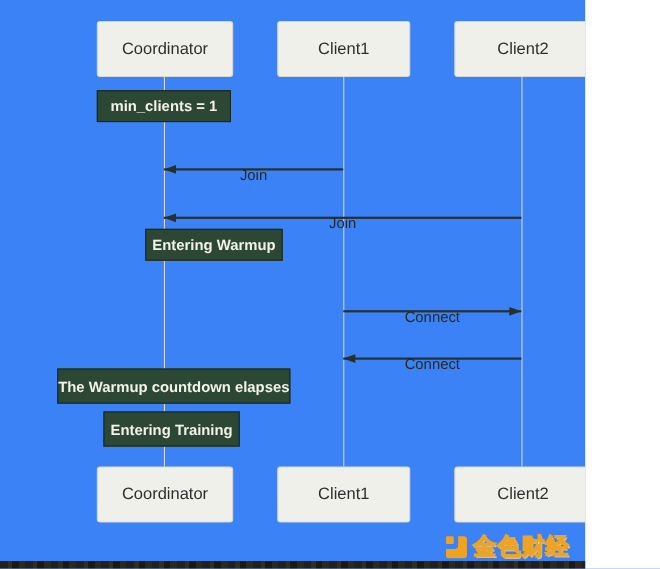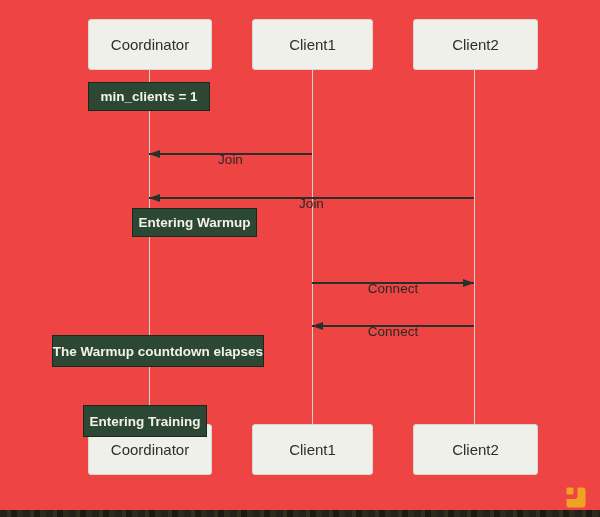--- a/index.html
+++ b/index.html
@@ -1,19 +1,19 @@
 <!DOCTYPE html>
 <html><head>
 <meta charset="utf-8">
 <style>
   html,body{margin:0;padding:0;}
   #canvas{
     position:relative;
-    width:600px;height:517px;
-    background:#ef4444;
+    width:532px;height:517px;
+    background:#3b82f6;
     overflow:hidden;
     font-family:"Liberation Sans","DejaVu Sans",sans-serif;
   }
   .actor-box{
     position:absolute;
     background:#f0f0eb;
     border:1px solid #d8d8d1;
     border-radius:3px;
     display:flex;align-items:center;justify-content:center;
     font-size:15px;color:#2e2e2e;
@@ -92,26 +92,27 @@
       <div class="msg-label" style="left: 311.5px; top: 179px;">Join</div>
       <div class="msg-line" style="left: 312px; top: 282.25px; width: 162px;"></div>
       <div class="msg-head right" style="top: 278.5px; left: 463px;"></div>
       <div class="msg-label" style="left: 393px; top: 264px;">Connect</div>
       <div class="msg-line" style="left: 312px; top: 325.25px; width: 162px;"></div>
       <div class="msg-head left" style="top: 321.5px; left: 312px;"></div>
       <div class="msg-label" style="left: 393px; top: 307px;">Connect</div>
       <div class="note-box" style="left: 88px; top: 82px; width: 122px; height: 29px;">min_clients = 1</div>
       <div class="note-box" style="left: 88px; top: 208px; width: 125px; height: 29px; margin-left: 44px;">Entering Warmup</div>
       <div class="note-box" style="left: 52px; top: 335px; width: 212px; height: 32px;">The Warmup countdown elapses</div>
-      <div class="note-box" style="left: 83px; top: 374px; width: 124px; height: 32px; margin-top: 31px;">Entering Training</div>
+      <div class="note-box" style="left: 94px; top: 374px; width: 124px; height: 32px;">Entering Training</div>
     </div>
 
   <div class="watermark">
     <span style="display:inline-block;line-height:0;">
       <svg width="20" height="21" viewBox="0 0 20 21">
         <rect x="0.5" y="0.5" width="7" height="7" rx="1.2" fill="#f0a221"></rect>
         <path d="M11.5 0.5 h5 a3 3 0 0 1 3 3 v14 a3 3 0 0 1 -3 3 h-14 a2 2 0 0 1 -2 -2 v-6.5 h8 a3 3 0 0 0 3 -3 z" fill="#f0a221"></path>
       </svg>
     </span>
+    <span class="watermark-text">金色财经</span>
   </div>
 
   <div class="footer-bar"></div>
 </div>
 
 </body></html>

